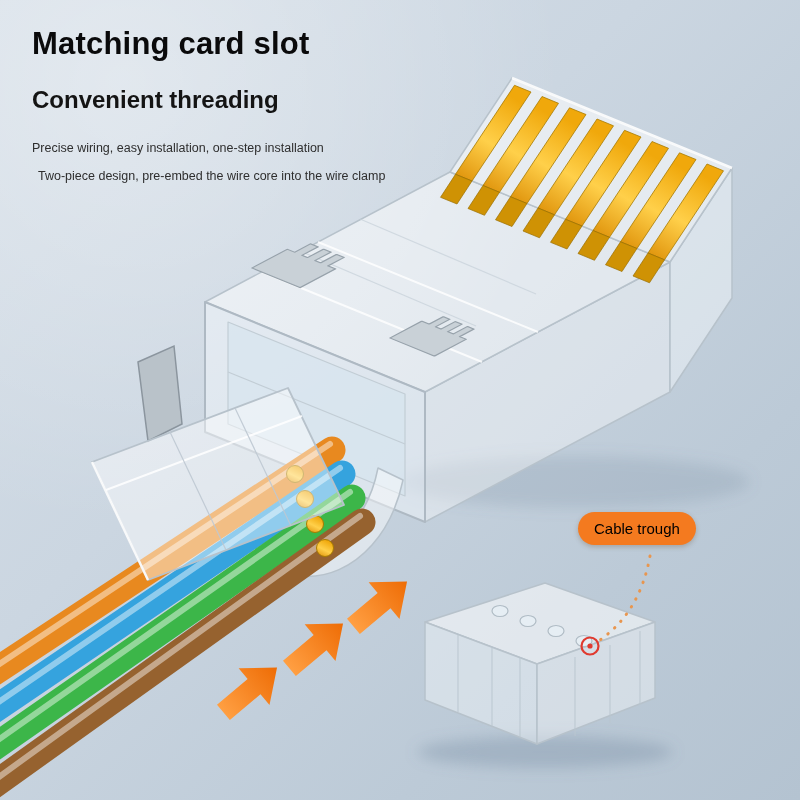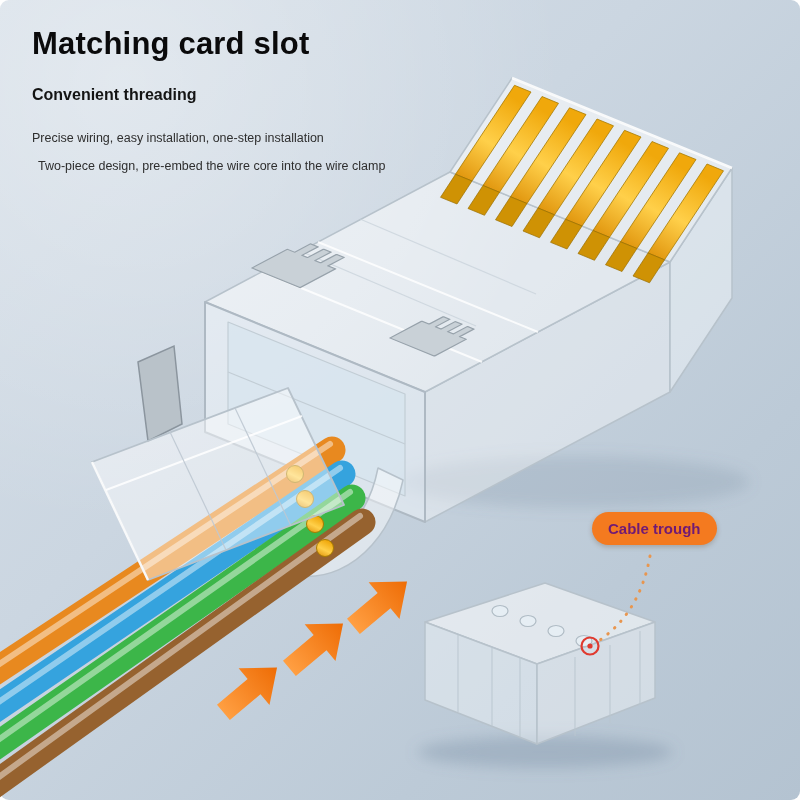--- a/index.html
+++ b/index.html
@@ -5,38 +5,37 @@
   html,body{margin:0;padding:0;}
   body{
     width:800px;height:800px;overflow:hidden;
     font-family:"Liberation Sans", sans-serif;
   }
   .stage{
     position:relative;width:800px;height:800px;
     background:
       radial-gradient(circle at 15% 10%, rgba(255,255,255,0.35), rgba(255,255,255,0) 45%),
       linear-gradient(135deg,#d6dfe8 0%, #cbd6e1 40%, #bccad7 75%, #b4c3d1 100%);
-    border-radius: 9px;
   }
   .header{position:absolute;left:32px;top:26px;width:430px;}
   .header h1{
     margin:0 0 24px 0;font-size:31px;font-weight:bold;color:#0a0a0b;letter-spacing:0.2px;
   }
   .header h2{
-    margin:0 0 26px 0;font-size:16px;font-weight:bold;color:#141414;
+    margin:0 0 26px 0;font-size:24px;font-weight:bold;color:#141414;
   }
   .header p.desc{
     margin:0 0 11px 0;font-size:12.5px;color:#2e2e2e;line-height:1.35;
   }
   .header p.desc.indent{padding-left:6px;}
   .art{position:absolute;left:0;top:0;width:800px;height:800px;}
   .callout{
-    position:absolute;left:592px;top:512px;
+    position:absolute;left:578px;top:512px;
     background:var(--accent,#f47a1f);
-    color:#701a75;font-weight:bold;font-size:15px;
+    color:#000000;font-weight:normal;font-size:15px;
     padding:8px 16px;border-radius:20px;
     box-shadow:0 2px 5px rgba(90,50,10,0.25);
     white-space:nowrap;
   }
 </style>
 </head>
 <body>
 
 <div class="stage">
 

